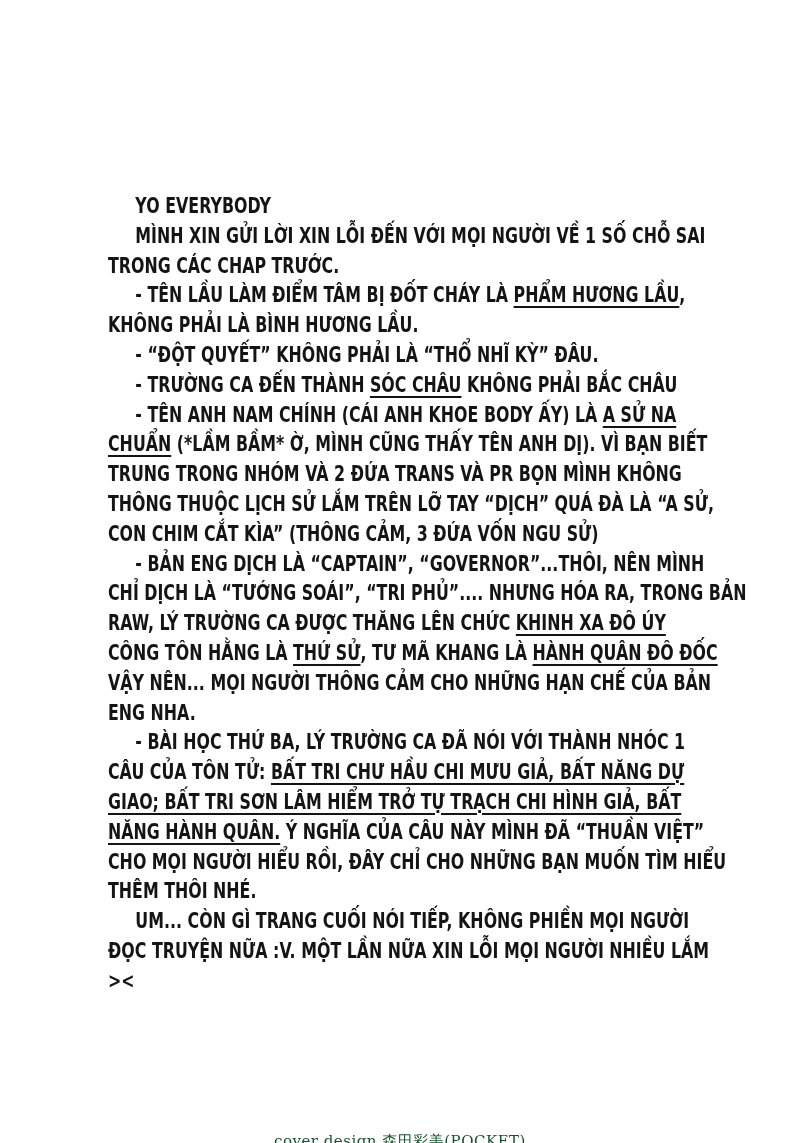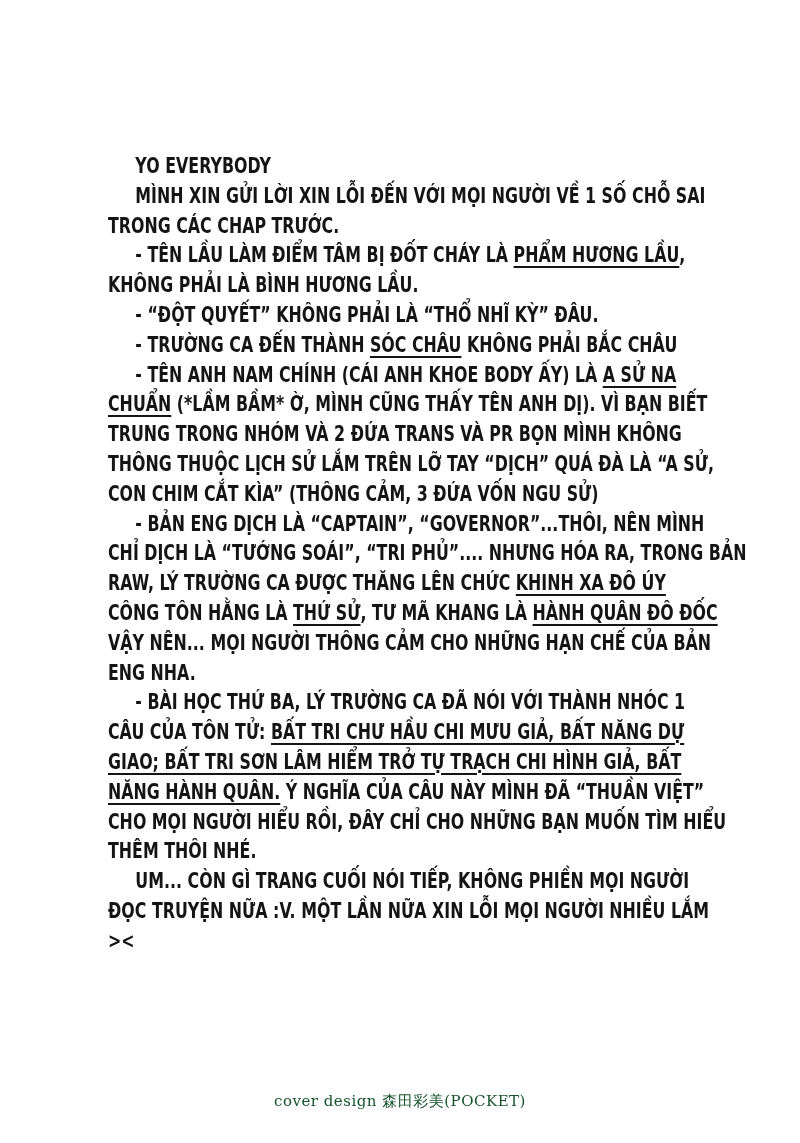--- a/index.html
+++ b/index.html
@@ -10,20 +10,21 @@
     width: 800px;
     height: 1143px;
     position: relative;
     background: #ffffff;
     overflow: hidden;
     font-family: "DejaVu Sans", sans-serif;
   }
   .page {
     position: absolute;
     inset: 0;
+    margin-top: 40px;
   }
   .note-body {
     position: absolute;
     left: 108px;
     top: 151px;
     width: 690px;
     color: #141414;
   }
   .line {
     white-space: nowrap;

